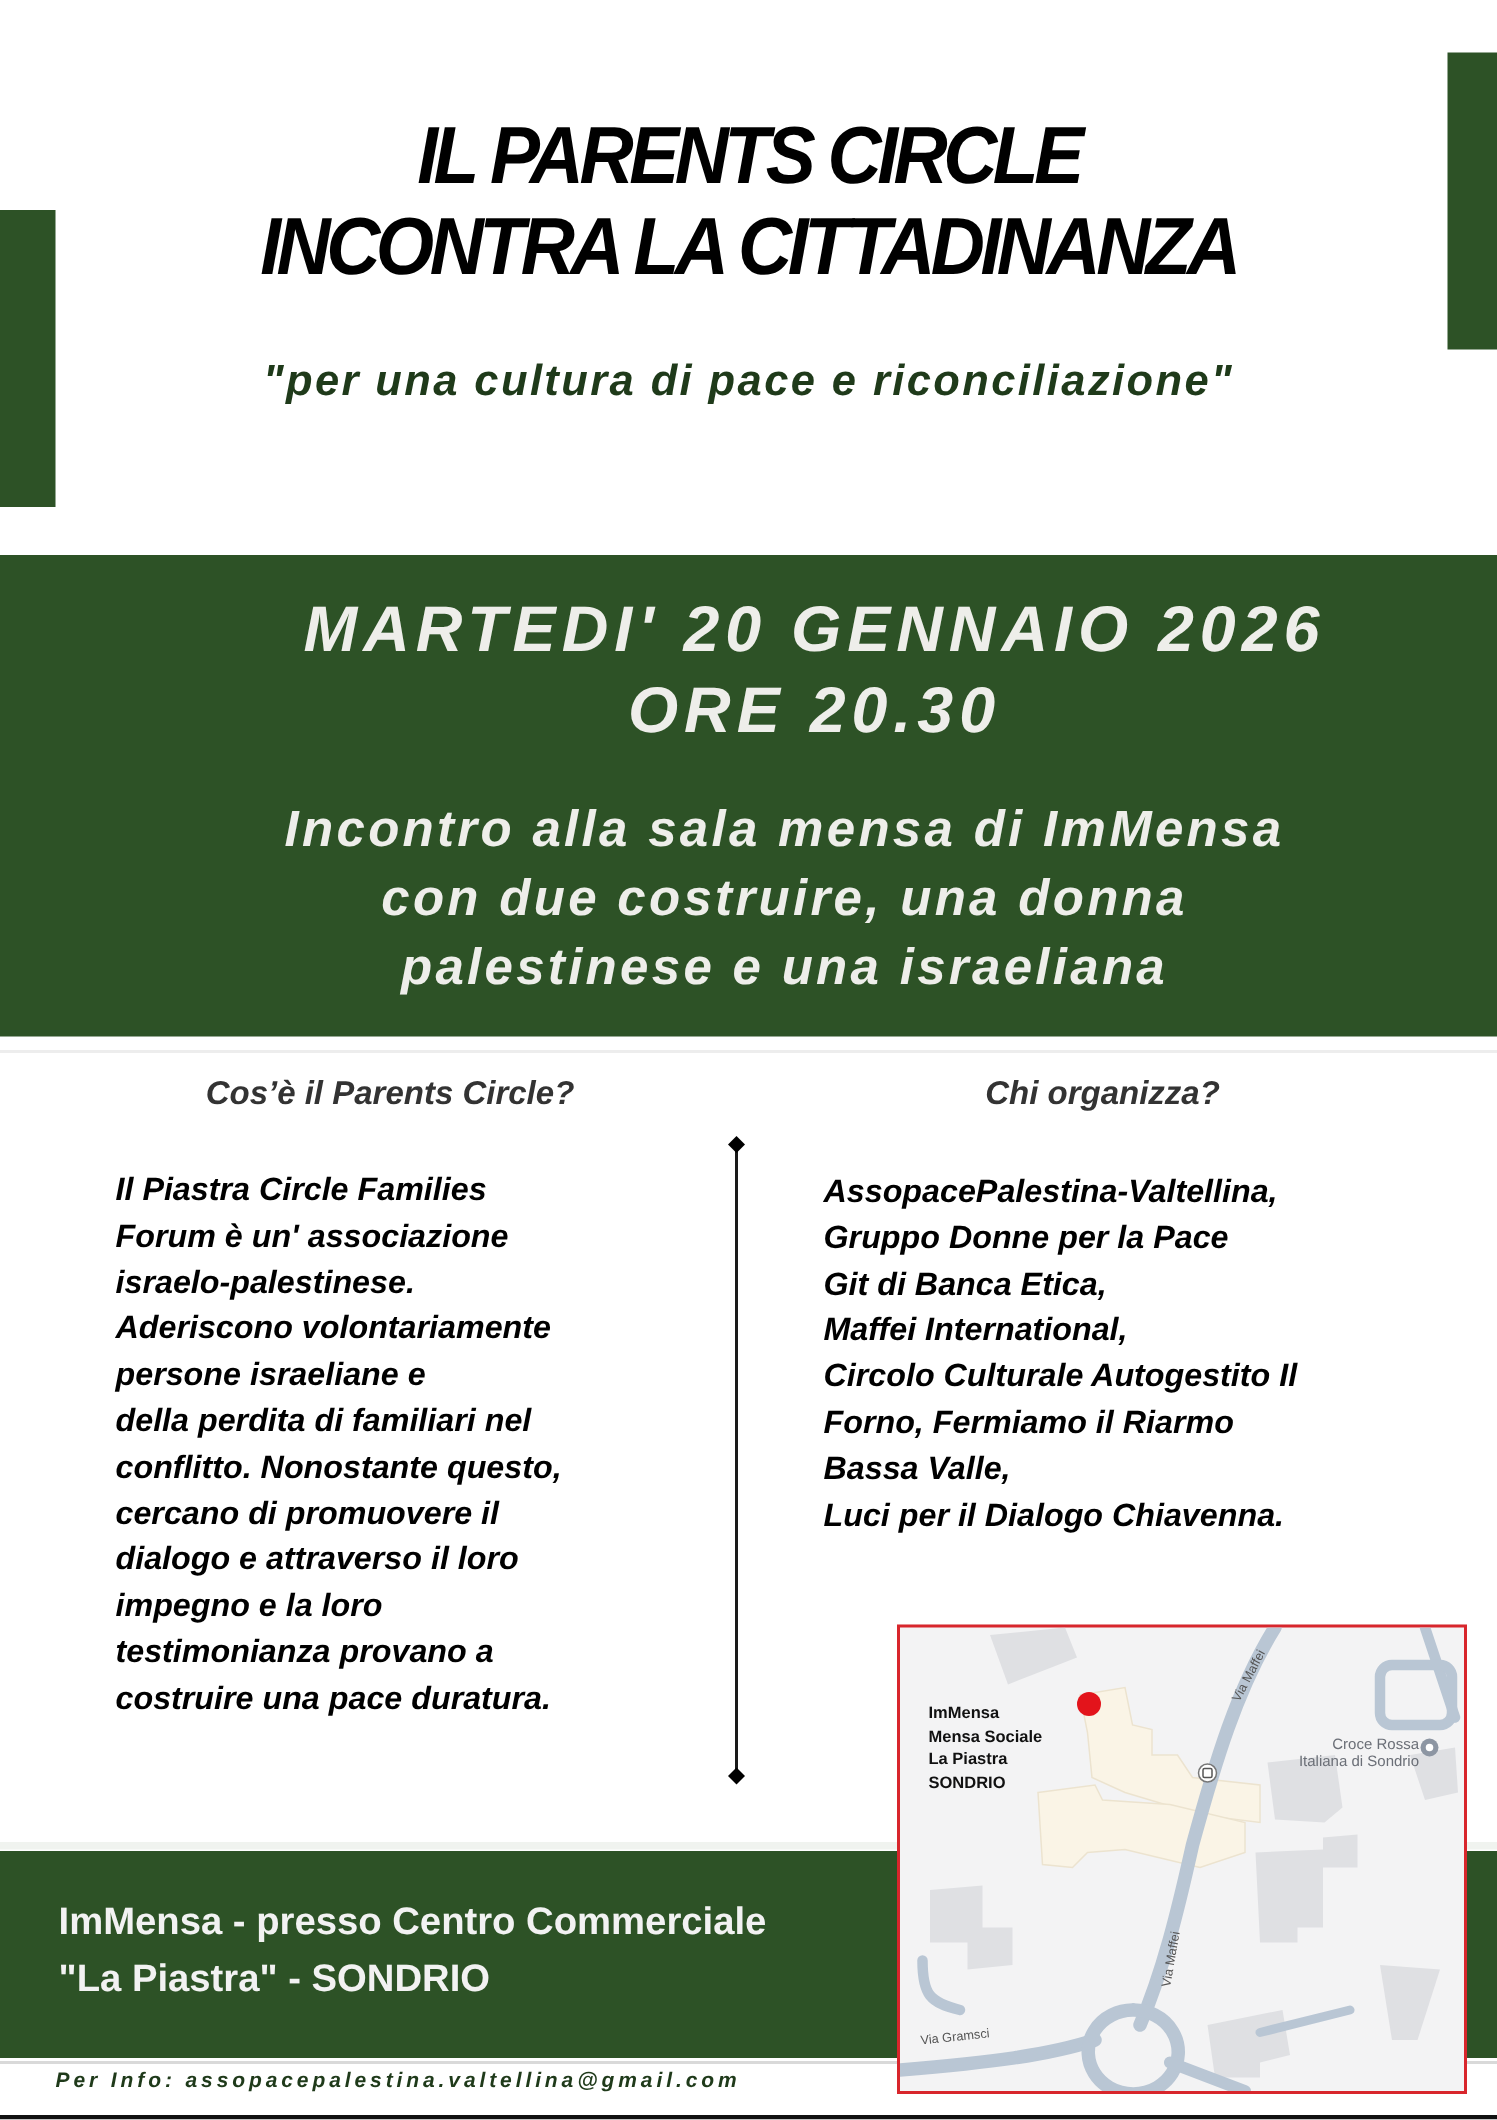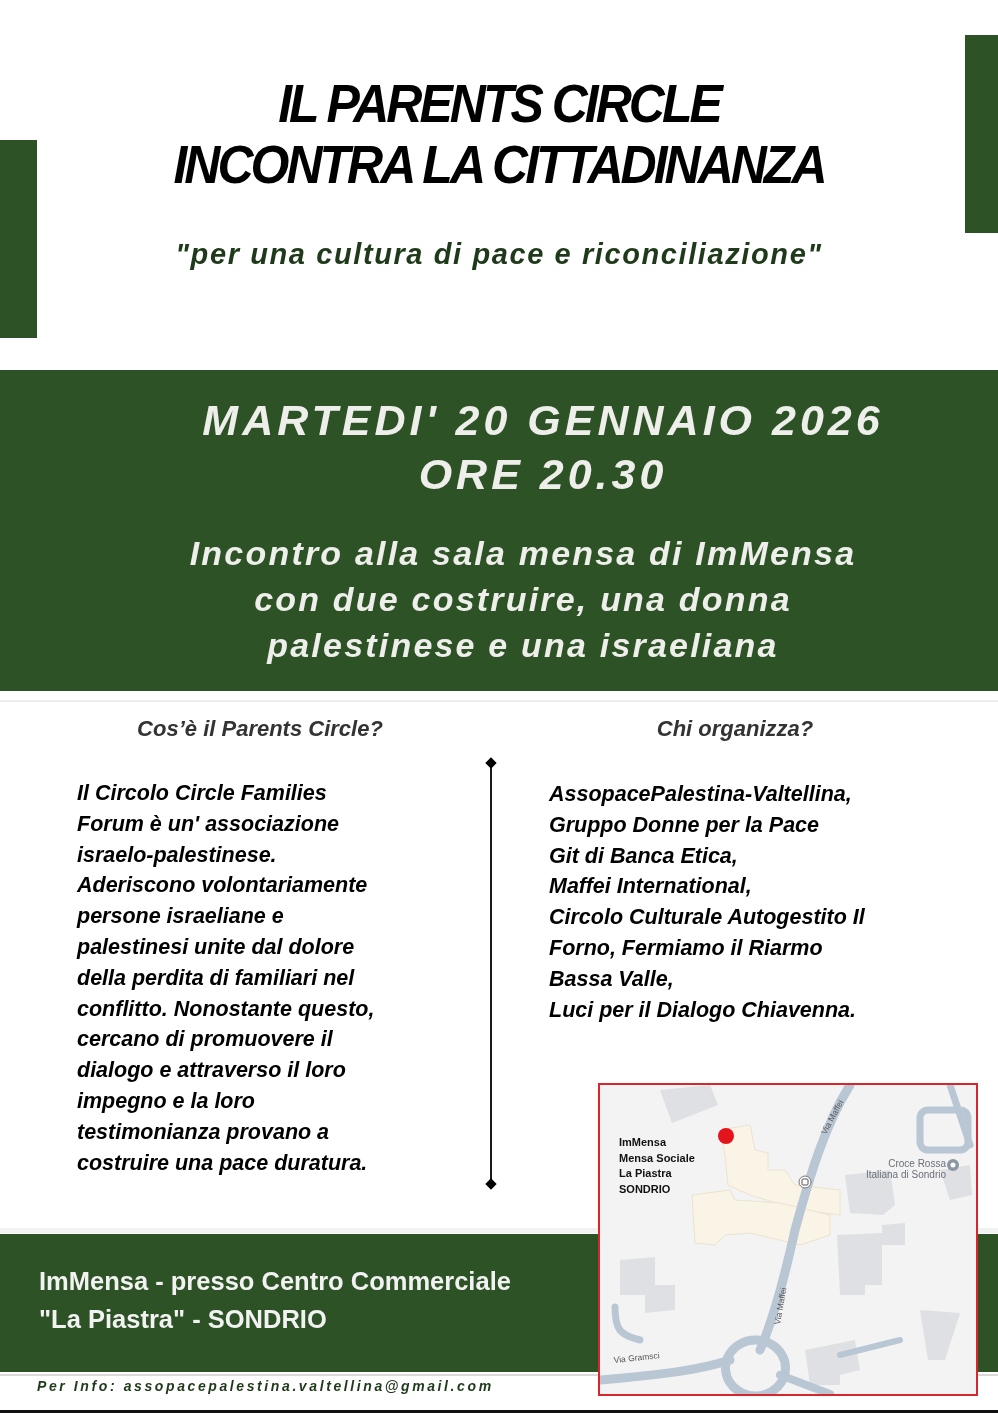--- a/index.html
+++ b/index.html
@@ -73,26 +73,25 @@
   <div>con due costruire, una donna</div>
   <div>palestinese e una israeliana</div>
 </div>
 
 <div class="abs sep-top"></div>
 
 <div class="abs col-head head-left">Cos’è il Parents Circle?</div>
 <div class="abs col-head head-right">Chi organizza?</div>
 
 <div class="abs body-left">
-  <div class="line">Il Circolo Circle Families</div>
+  <div class="line">Il Piastra Circle Families</div>
   <div class="line">Forum è un' associazione</div>
   <div class="line">israelo-palestinese.</div>
   <div class="line">Aderiscono volontariamente</div>
   <div class="line">persone israeliane e</div>
-  <div class="line">palestinesi unite dal dolore</div>
   <div class="line">della perdita di familiari nel</div>
   <div class="line">conflitto. Nonostante questo,</div>
   <div class="line">cercano di promuovere il</div>
   <div class="line">dialogo e attraverso il loro</div>
   <div class="line">impegno e la loro</div>
   <div class="line">testimonianza provano a</div>
   <div class="line">costruire una pace duratura.</div>
 </div>
 
 <div class="abs divider"></div>

